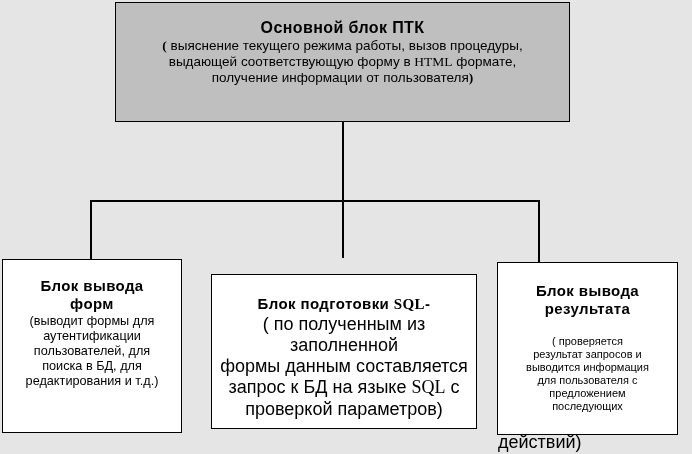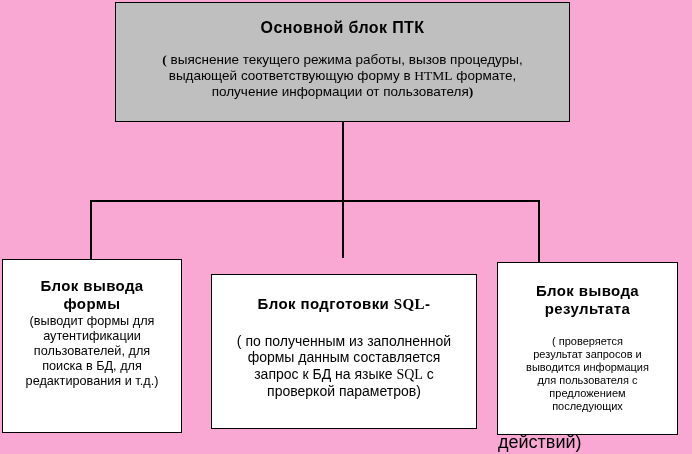--- a/index.html
+++ b/index.html
@@ -8,21 +8,21 @@
     background: #ffffff;
   }
   body {
     font-family: "Liberation Sans", sans-serif;
     -webkit-font-smoothing: none;
   }
   #canvas {
     position: relative;
     width: 692px;
     height: 454px;
-    background: #f9a8d4;
+    background: #e5e5e5;
     overflow: hidden;
   }
 
   
   .node {
     position: absolute;
     box-sizing: border-box;
     border: 1.5px solid #000000;
     text-align: center;
     color: #000000;
@@ -57,21 +57,21 @@
     width: 455px;
     height: 120px;
     padding: 0;
   }
   #main-block .node-title {
     font-size: 16px;
     margin-top: 16px;
   }
   #main-block .node-body {
     font-size: 13.5px;
-    margin-top: 14px;
+    margin-top: 0;
     padding: 0 6px;
   }
 
   
   #leaf-forms {
     left: 2px;
     top: 259px;
     width: 180px;
     height: 174px;
   }
@@ -90,22 +90,21 @@
     left: 211px;
     top: 274px;
     width: 266px;
     height: 155px;
   }
   #leaf-sql .node-title {
     font-size: 15px;
     margin-top: 20px;
   }
   #leaf-sql .node-body {
-    font-size: 14px;
-    margin-top: 19px;
+    font-size: 18px;
     padding: 0 8px;
   }
 
   
   #leaf-result {
     left: 497px;
     top: 262px;
     width: 181px;
     height: 173px;
   }
@@ -157,21 +156,21 @@
   </div>
 
   <div class="conn conn-v" id="stem-main"></div>
   <div class="conn conn-h" id="bus-horizontal"></div>
   <div class="conn conn-v" id="drop-left"></div>
   <div class="conn conn-v" id="drop-right"></div>
 
   <div class="node node-leaf" id="leaf-forms">
     <div class="node-title">
       <div>Блок вывода</div>
-      <div>формы</div>
+      <div>форм</div>
     </div>
     <div class="node-body">
       <div>(выводит формы для</div>
       <div>аутентификации</div>
       <div>пользователей, для</div>
       <div>поиска в БД, для</div>
       <div>редактирования и т.д.)</div>
     </div>
   </div>
 

